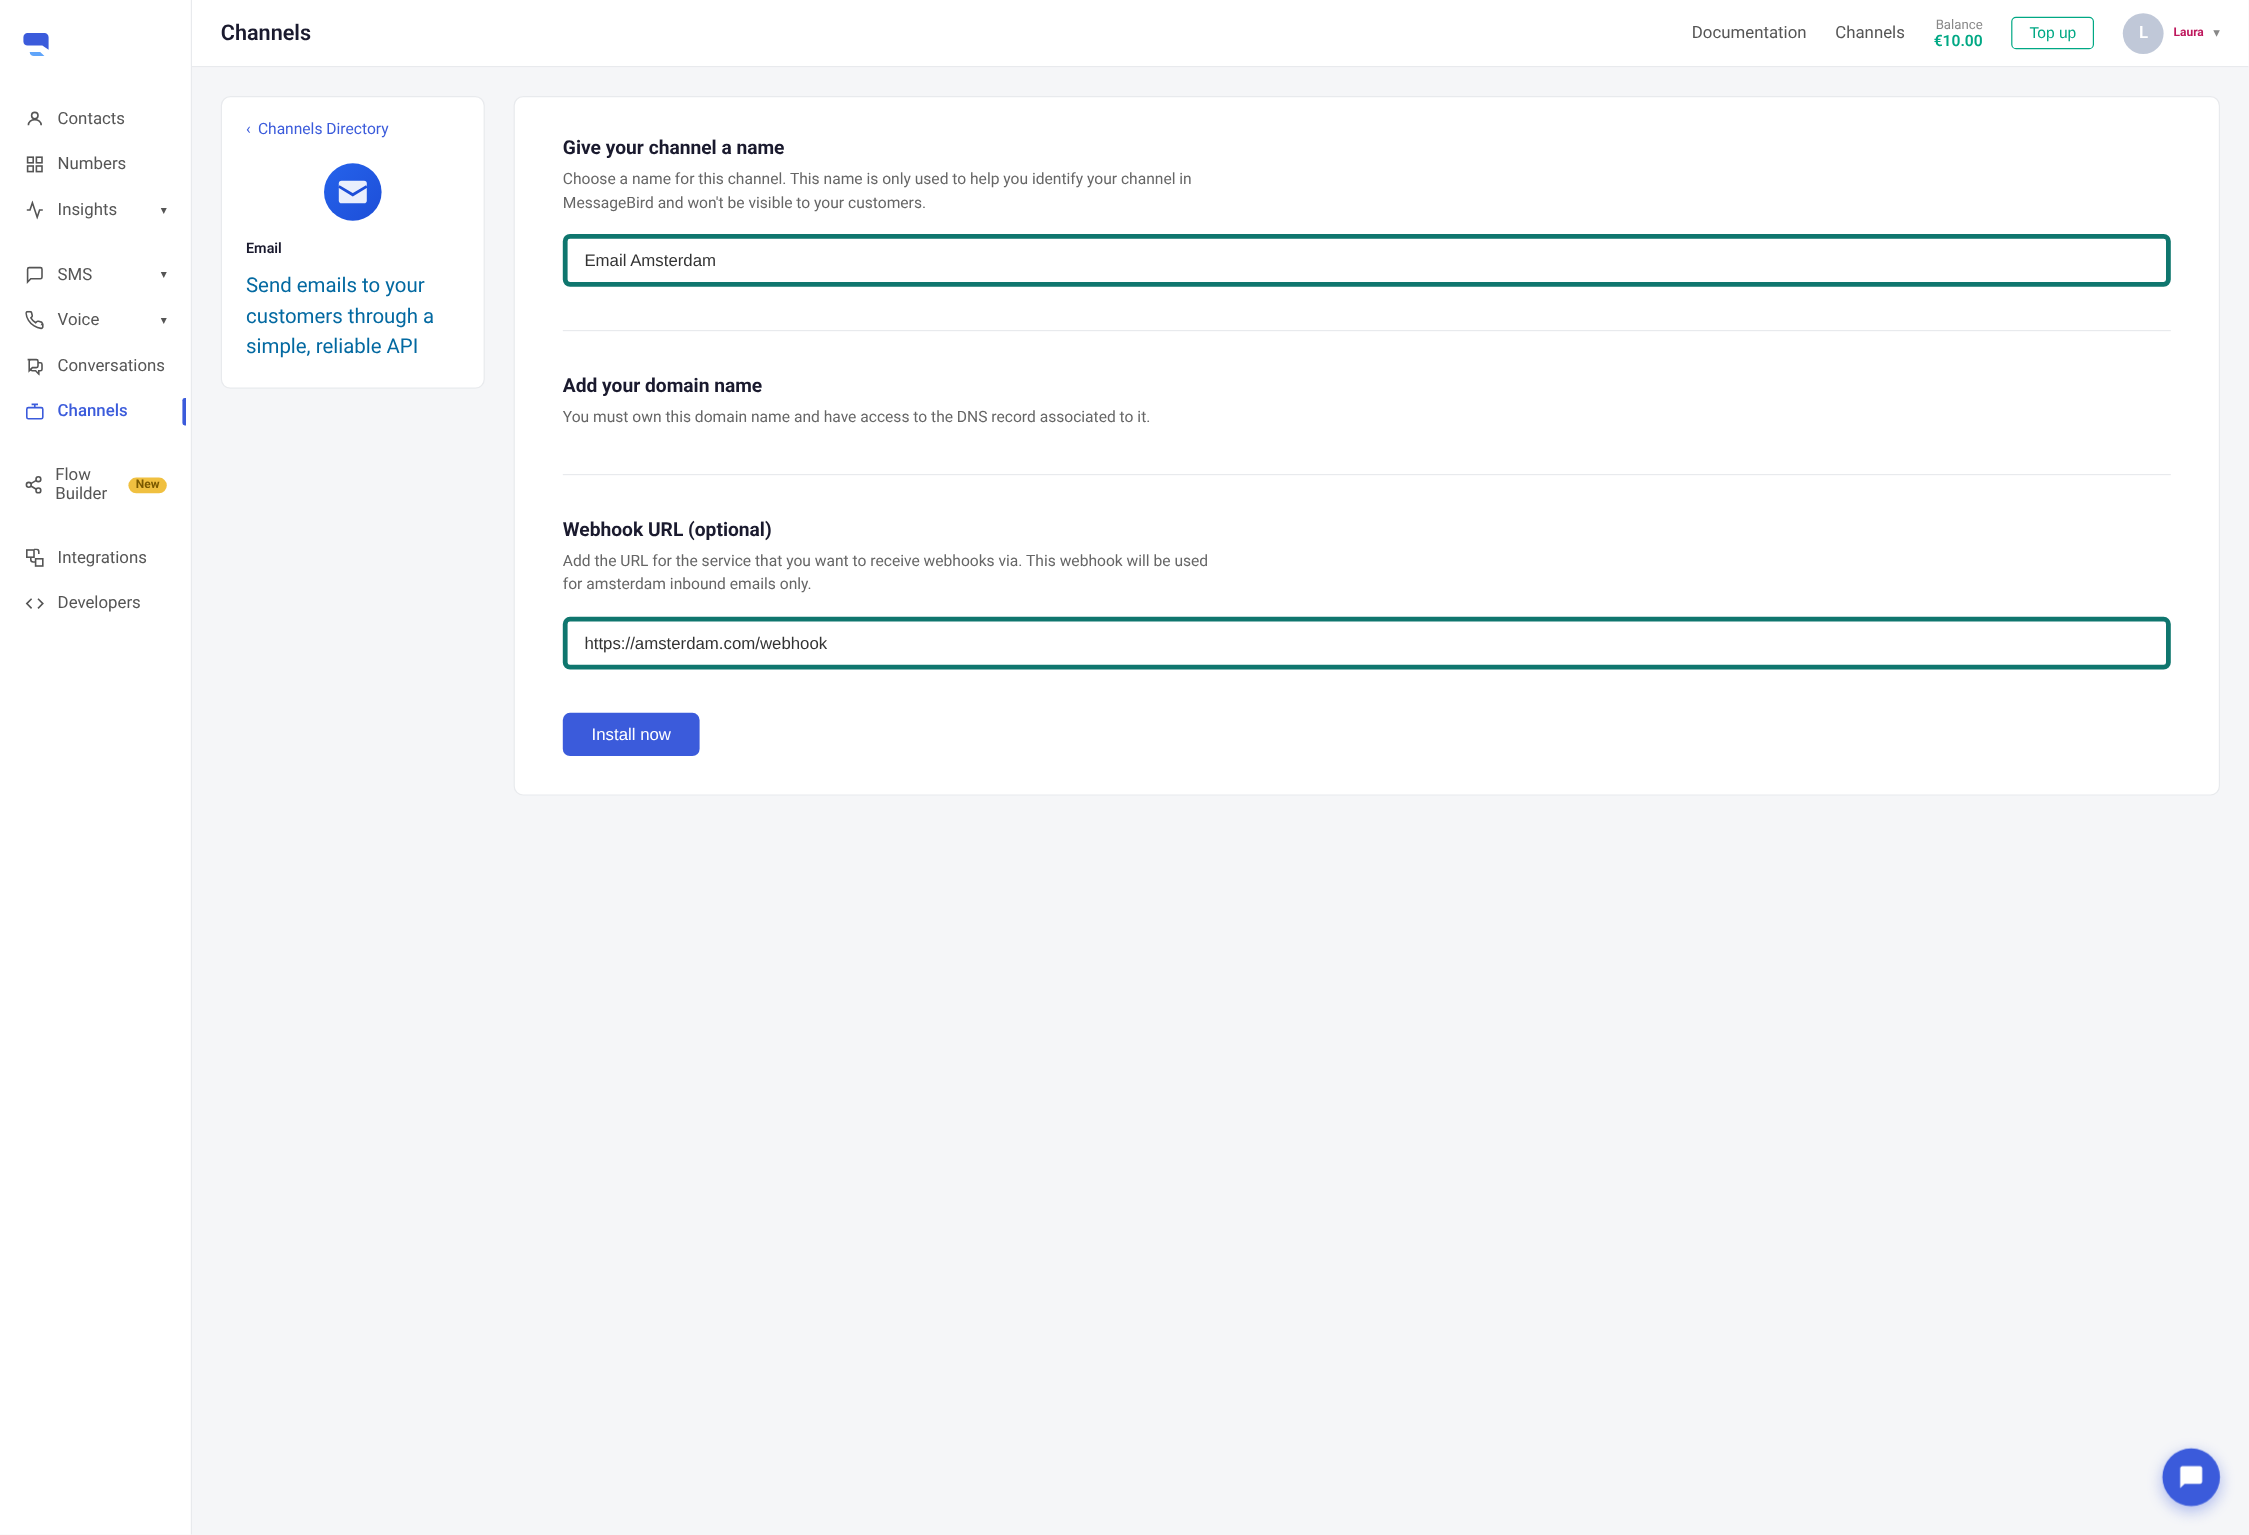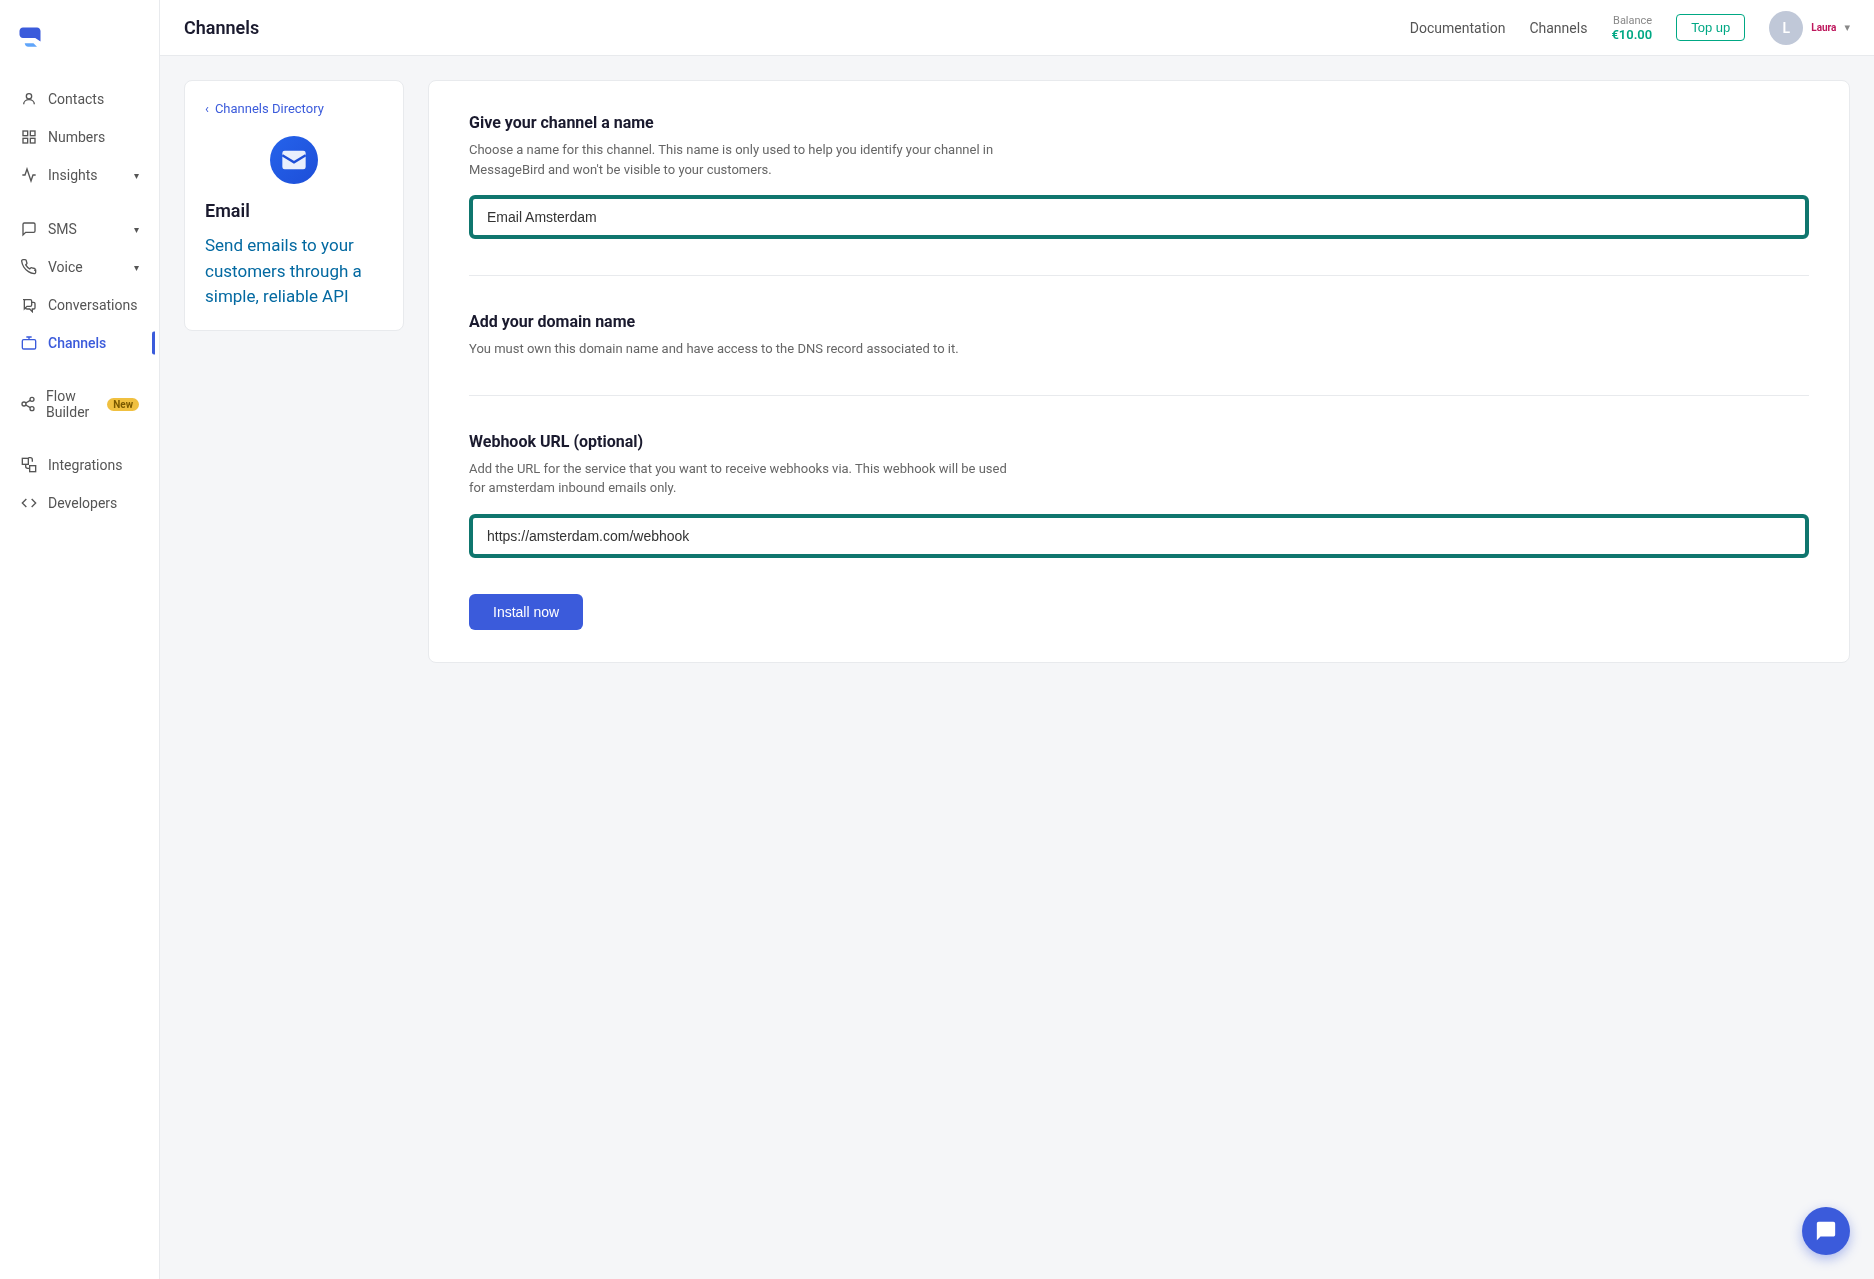--- a/index.html
+++ b/index.html
@@ -106,21 +106,21 @@
     .email-icon-container {
       display: flex; align-items: center; justify-content: center;
       margin-bottom: 16px;
     }
     .email-icon-bg {
       background: linear-gradient(135deg, #2563eb, #1d4ed8);
       border-radius: 50%;
       width: 48px; height: 48px;
       display: flex; align-items: center; justify-content: center;
     }
-    .channel-name { font-size: 18px; font-weight: 600; color: #1a1a2e; margin-bottom: 12px; }
+    .channel-name { font-size: 12px; font-weight: 600; color: #1a1a2e; margin-bottom: 12px; }
     .channel-description { font-size: 17px; color: #0369a1; line-height: 1.5; }
 
     
     .right-panel {
       flex: 1;
       background: #fff;
       border-radius: 8px;
       border: 1px solid #e8eaed;
       padding: 32px 40px;
       height: fit-content;

